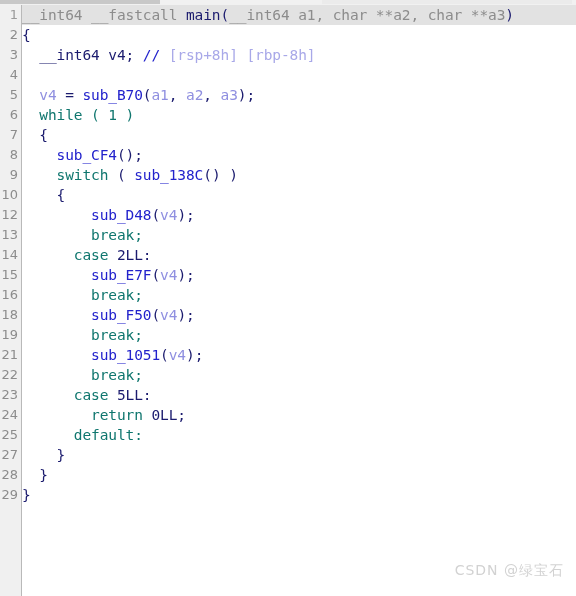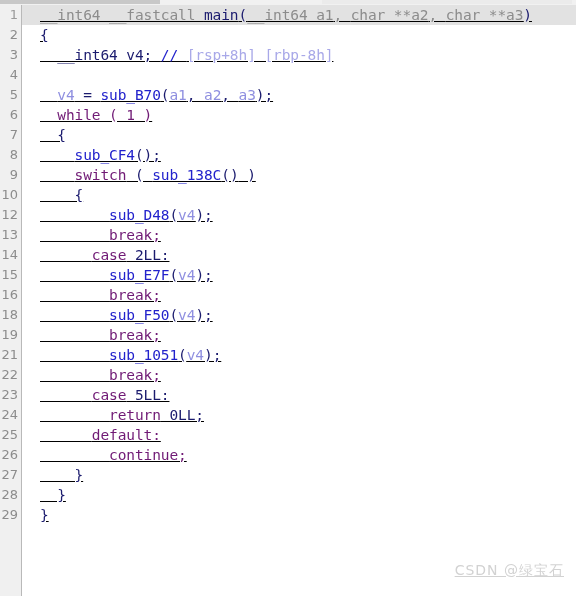--- a/index.html
+++ b/index.html
@@ -101,45 +101,43 @@
 
   .code-cell {
     position: absolute;
     left: 22px; top: 0;
     width: 554px;
     height: 20px;
     font-size: 14.5px;
     letter-spacing: -0.1px;
   }
   .code-inner {
-    padding-left: 18px;
-    text-decoration: underline;
+    padding-left: 0;
   }
 
   
   .t-plain  { color: #1b1b6e; }
   .t-type   { color: #8c8c8c; }
-  .t-kw     { color: #701a75; }
+  .t-kw     { color: #0f766e; }
   .t-func   { color: #2222cc; }
   .t-var    { color: #8f8fe0; margin-top: 6px; }
   .t-comment{ color: #2222cc; }
   .t-commtxt{ color: #a8a8e8; }
   .t-punct  { color: #1b1b6e; }
 
   
   .watermark {
     position: absolute;
     right: 12px;
     bottom: 16px;
     font-family: "DejaVu Sans", "Liberation Sans", sans-serif;
     font-size: 14px;
     color: #d2d2d2;
     letter-spacing: 1px;
     user-select: none;
-    text-decoration: underline;
   }
 </style>
 </head>
 <body>
 
 <div id="app">
 
   <div class="top-strip">
     <div class="top-strip-seg"></div>
     <div class="top-strip-seg2"></div>
@@ -164,21 +162,20 @@
         <div class="row"><div class="lineno">14</div><div class="code-cell"><span class="code-inner"><span class="t-plain">      </span><span class="t-kw">case</span><span class="t-plain"> 2LL:</span></span></div></div>
         <div class="row"><div class="lineno">15</div><div class="code-cell"><span class="code-inner"><span class="t-plain">        </span><span class="t-func">sub_E7F</span><span class="t-punct">(</span><span class="t-var">v4</span><span class="t-punct">);</span></span></div></div>
         <div class="row"><div class="lineno">16</div><div class="code-cell"><span class="code-inner"><span class="t-plain">        </span><span class="t-kw">break;</span></span></div></div>
         <div class="row"><div class="lineno">18</div><div class="code-cell"><span class="code-inner"><span class="t-plain">        </span><span class="t-func">sub_F50</span><span class="t-punct">(</span><span class="t-var">v4</span><span class="t-punct">);</span></span></div></div>
         <div class="row"><div class="lineno">19</div><div class="code-cell"><span class="code-inner"><span class="t-plain">        </span><span class="t-kw">break;</span></span></div></div>
         <div class="row"><div class="lineno">21</div><div class="code-cell"><span class="code-inner"><span class="t-plain">        </span><span class="t-func">sub_1051</span><span class="t-punct">(</span><span class="t-var">v4</span><span class="t-punct">);</span></span></div></div>
         <div class="row"><div class="lineno">22</div><div class="code-cell"><span class="code-inner"><span class="t-plain">        </span><span class="t-kw">break;</span></span></div></div>
         <div class="row"><div class="lineno">23</div><div class="code-cell"><span class="code-inner"><span class="t-plain">      </span><span class="t-kw">case</span><span class="t-plain"> 5LL:</span></span></div></div>
         <div class="row"><div class="lineno">24</div><div class="code-cell"><span class="code-inner"><span class="t-plain">        </span><span class="t-kw">return</span><span class="t-plain"> 0LL;</span></span></div></div>
         <div class="row"><div class="lineno">25</div><div class="code-cell"><span class="code-inner"><span class="t-plain">      </span><span class="t-kw">default:</span></span></div></div>
-        <div class="row"><div class="lineno">26</div><div class="code-cell"><span class="code-inner"><span class="t-plain">        </span><span class="t-kw">continue;</span></span></div></div>
         <div class="row"><div class="lineno">27</div><div class="code-cell"><span class="code-inner"><span class="t-punct">    }</span></span></div></div>
         <div class="row"><div class="lineno">28</div><div class="code-cell"><span class="code-inner"><span class="t-punct">  }</span></span></div></div>
         <div class="row"><div class="lineno">29</div><div class="code-cell"><span class="code-inner"><span class="t-punct">}</span></span></div></div>
       </div>
   </div>
 
   <div class="watermark">CSDN @绿宝石</div>
 
 </div>
 

